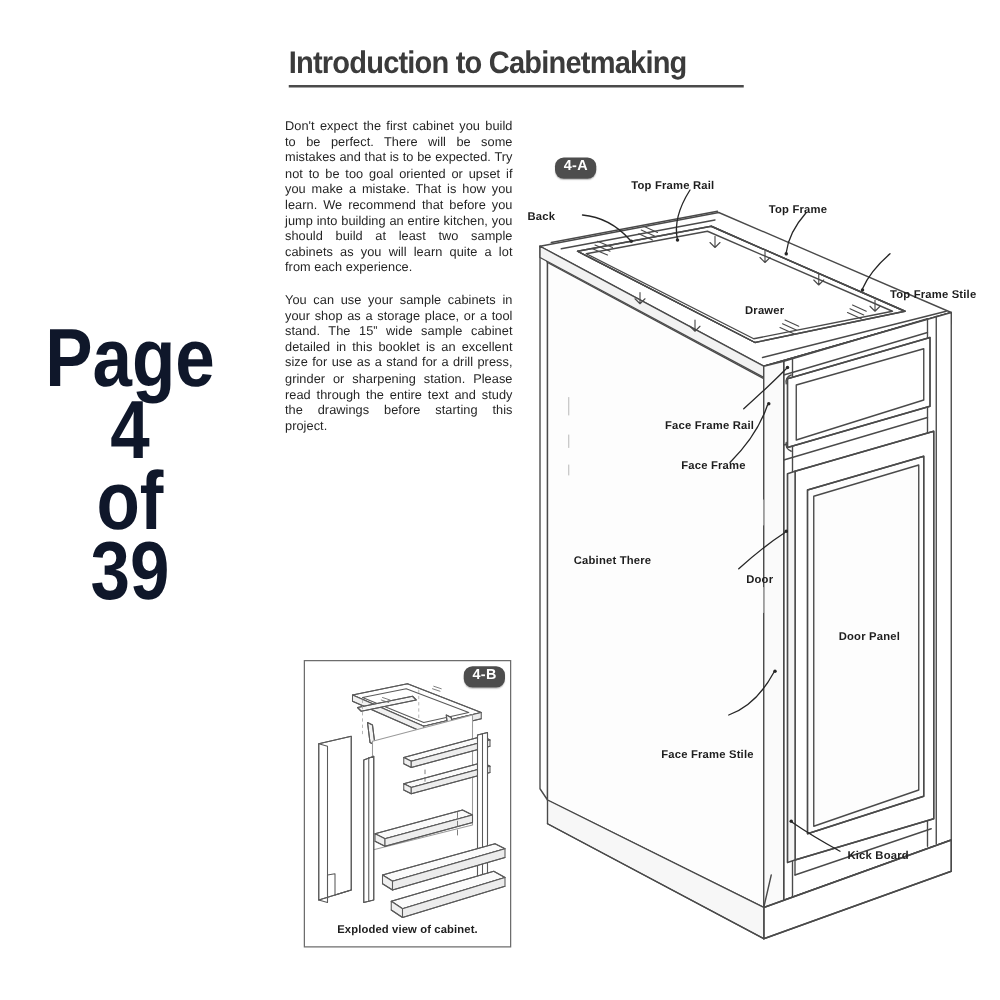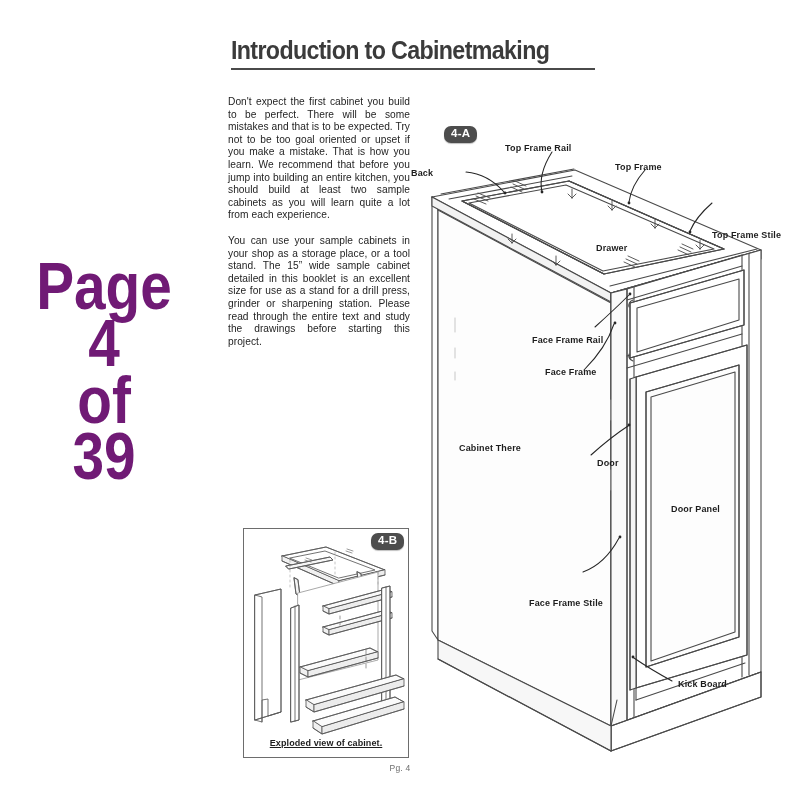--- a/index.html
+++ b/index.html
@@ -122,21 +122,20 @@
   #exploded-caption {
     position: absolute;
     left: 243px;
     top: 738px;
     width: 166px;
     text-align: center;
     font-size: 9px;
     font-weight: bold;
     color: #1d1d1d;
     letter-spacing: 0.1px;
-    text-decoration: underline;
   }
 
   
   #page-stamp {
     position: absolute;
     left: 14px;
     top: 258px;
     width: 180px;
     text-align: center;
     font-family: "Liberation Sans Narrow", "Liberation Sans", sans-serif;
@@ -282,21 +281,21 @@
       <circle cx="630" cy="294" r="1.4"></circle>
       <circle cx="615" cy="323" r="1.4"></circle>
       <circle cx="629" cy="425" r="1.4"></circle>
       <circle cx="620" cy="537" r="1.4"></circle>
       <circle cx="633" cy="657" r="1.4"></circle>
     </g>
   </svg>
 
   <div id="badge-4a" class="fig-badge">4-A</div>
 
-  <div class="callout" style="left:411px; top:168px;">Back</div>
+  <div class="callout" style="left:422px; top:168px;">Back</div>
   <div class="callout" style="left:505px; top:143px;">Top Frame Rail</div>
   <div class="callout" style="left:615px; top:162px;">Top Frame</div>
   <div class="callout" style="left:712px; top:194px;margin-top:36px;">Top Frame Stile</div>
   <div class="callout" style="left:596px; top:243px;">Drawer</div>
   <div class="callout" style="left:532px; top:319px;margin-top:16px;">Face Frame Rail</div>
   <div class="callout" style="left:545px; top:367px;">Face Frame</div>
   <div class="callout" style="left:459px; top:443px;">Cabinet There</div>
   <div class="callout" style="left:573px; top:458px;margin-left:24px;">Door</div>
   <div class="callout" style="left:671px; top:504px;">Door Panel</div>
   <div class="callout" style="left:529px; top:574px;margin-top:24px;">Face Frame Stile</div>
@@ -379,22 +378,21 @@
         <path d="M366 650 l0 4 M366 657 l0 4 M366 664 l0 4"></path>
         <path d="M340 616 l0 3 M340 622 l0 3"></path>
       </g>
     </g>
   </svg>
 
   <div id="badge-4b" class="fig-badge">4-B</div>
 
   <div id="exploded-caption">Exploded view of cabinet.</div>
 
-  <div id="page-footer">Pg. 4</div>
-
-  <div id="page-stamp" style="color: #701a75;">
+
+  <div id="page-stamp" style="color: #0f172a;">
     <span class="stamp-line" id="stamp-word">Page</span>
     <span class="stamp-line" id="stamp-num">4</span>
     <span class="stamp-line" id="stamp-of">of</span>
     <span class="stamp-line" id="stamp-total">39</span>
   </div>
 
 </div>
 
 </body></html>

